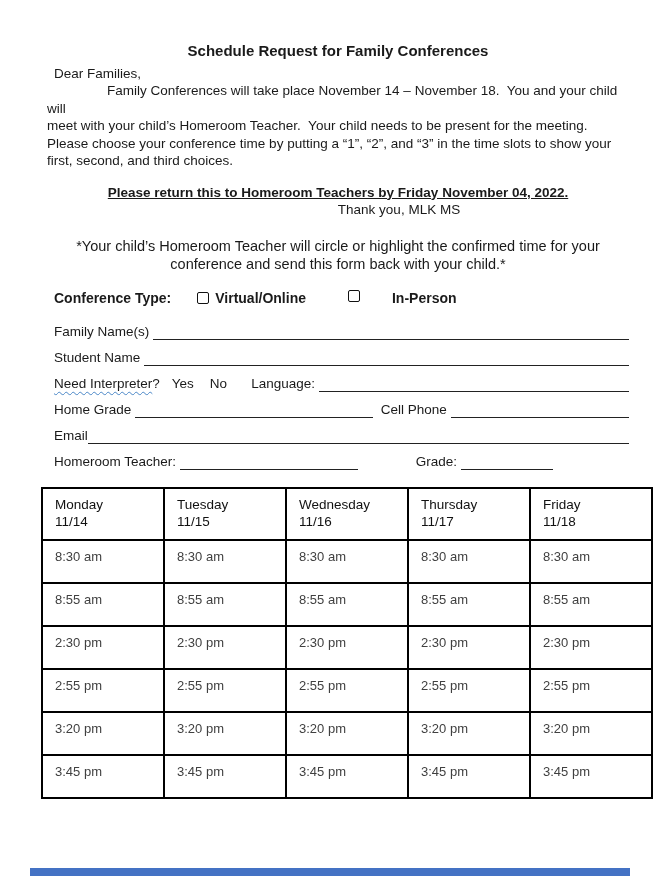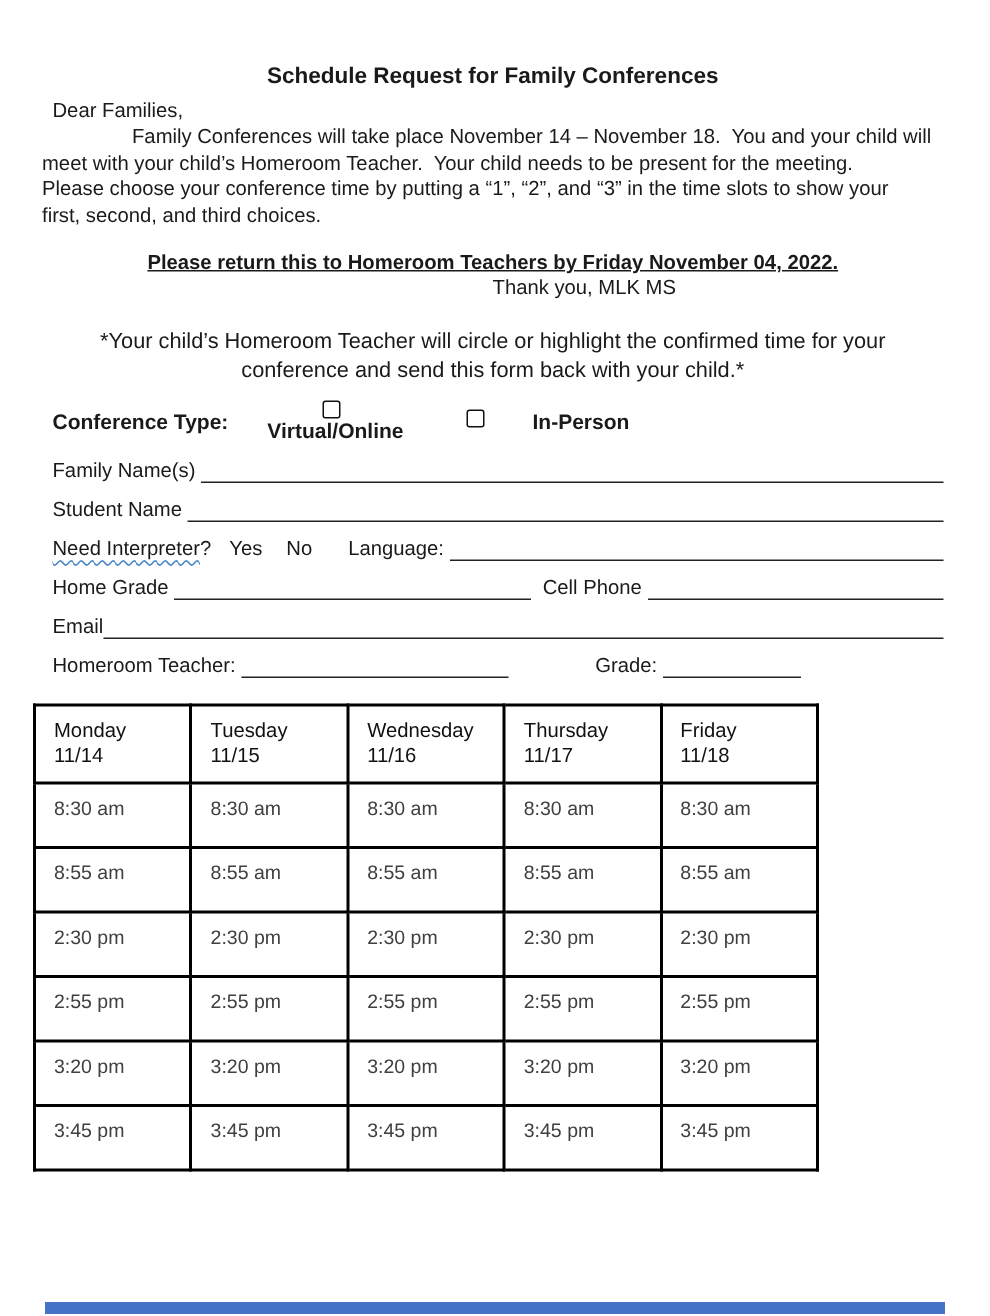--- a/index.html
+++ b/index.html
@@ -1,59 +1,59 @@
 <!DOCTYPE html>
 <html><head>
 <meta charset="utf-8">
 <style>
   html,body { margin:0; padding:0; }
   body {
     width:660px; height:877px; background:#ffffff; position:relative; overflow:hidden;
     font-family:"Liberation Sans", sans-serif; color:#1a1a1a;
   }
-  .doc { padding:0 31px 0 28px; }
+  .doc { padding:0 31px 0 47px; }
   .pre { white-space:pre-wrap; }
 
   .title { text-align:center; font-weight:bold; font-size:15px; line-height:18px; padding-top:42px; }
 
   .salutation { font-size:13.5px; line-height:17px; margin-top:5px; padding-left:7px; }
   .intro { font-size:13.5px; }
   .intro div { line-height:17.5px; }
   .intro .indent { text-indent:60px; }
 
   .return-line { text-align:center; font-weight:bold; text-decoration:underline; font-size:13.5px; line-height:17px; margin-top:14px; }
   .thankyou { text-align:center; font-size:13.5px; line-height:17px; padding-left:122px; }
 
   .note { text-align:center; font-size:14.5px; margin-top:19px; }
   .note div { line-height:18.5px; }
 
   .ctype { margin-top:17px; padding-left:7px; display:flex; align-items:center; font-size:14px; font-weight:bold; height:15px; }
   .checkbox { width:10px; height:10px; border:1.6px solid #111; border-radius:2px; display:inline-block; margin-right:6px; flex:0 0 auto; }
-  .ctype .opt1 { margin-left:26px; display:flex; align-items:center;flex-direction:column; }
+  .ctype .opt1 { margin-left:26px; display:flex; align-items:center; }
   .ctype .opt2 { margin-left:42px; display:flex; align-items:flex-start;gap:26px; }
 
   .form-section { margin-top:18px; font-size:13.5px; padding-left:7px; }
   .frow { display:flex; line-height:16px; margin-bottom:10px; }
   .frow .lbl { white-space:pre; }
   .blank { flex:1 1 auto; border-bottom:1.4px solid #222; }
   .blank.b240 { flex:0 0 238px; }
   .blank.b180 { flex:0 0 178px; }
   .blank.b92 { flex:0 0 92px; }
   .spacer55 { flex:0 0 58px; }
   .spacer-rest { flex:1 1 auto; }
   .gap4 { padding-left:4px; }
   .wavy {
     text-decoration:underline; text-decoration-style:wavy;
     text-decoration-color:#4a87c7; text-decoration-thickness:1px; text-underline-offset:3px;text-align:right;
   }
   .yes { margin-left:12px; } .no { margin-left:16px; } .lang { margin-left:24px; padding-right:4px; }
 
   .schedule-heading { text-align:center; font-size:15.5px; letter-spacing:0.3px; margin-top:44px; line-height:19px; color:#111; }
 
-  table.sched { border-collapse:collapse; margin:17px 0 0 -6px; width:524px; table-layout:fixed; }
+  table.sched { border-collapse:collapse; margin:17px 0 0 -6px; width:612px; table-layout:fixed; }
   table.sched th, table.sched td { border:2px solid #000; box-sizing:border-box; text-align:left; vertical-align:top; }
   table.sched th { height:52px; font-weight:normal; font-size:13.5px; line-height:17px; padding:7px 4px 4px 12px; color:#111; }
   table.sched td { height:43px; font-size:13px; padding:8px 4px 4px 12px; color:#404040; }
 
   .footer-bar { position:absolute; left:30px; bottom:1px; width:600px; height:8px; background:#4472c4; }
 </style>
 </head>
 <body>
 
 <div class="doc">

